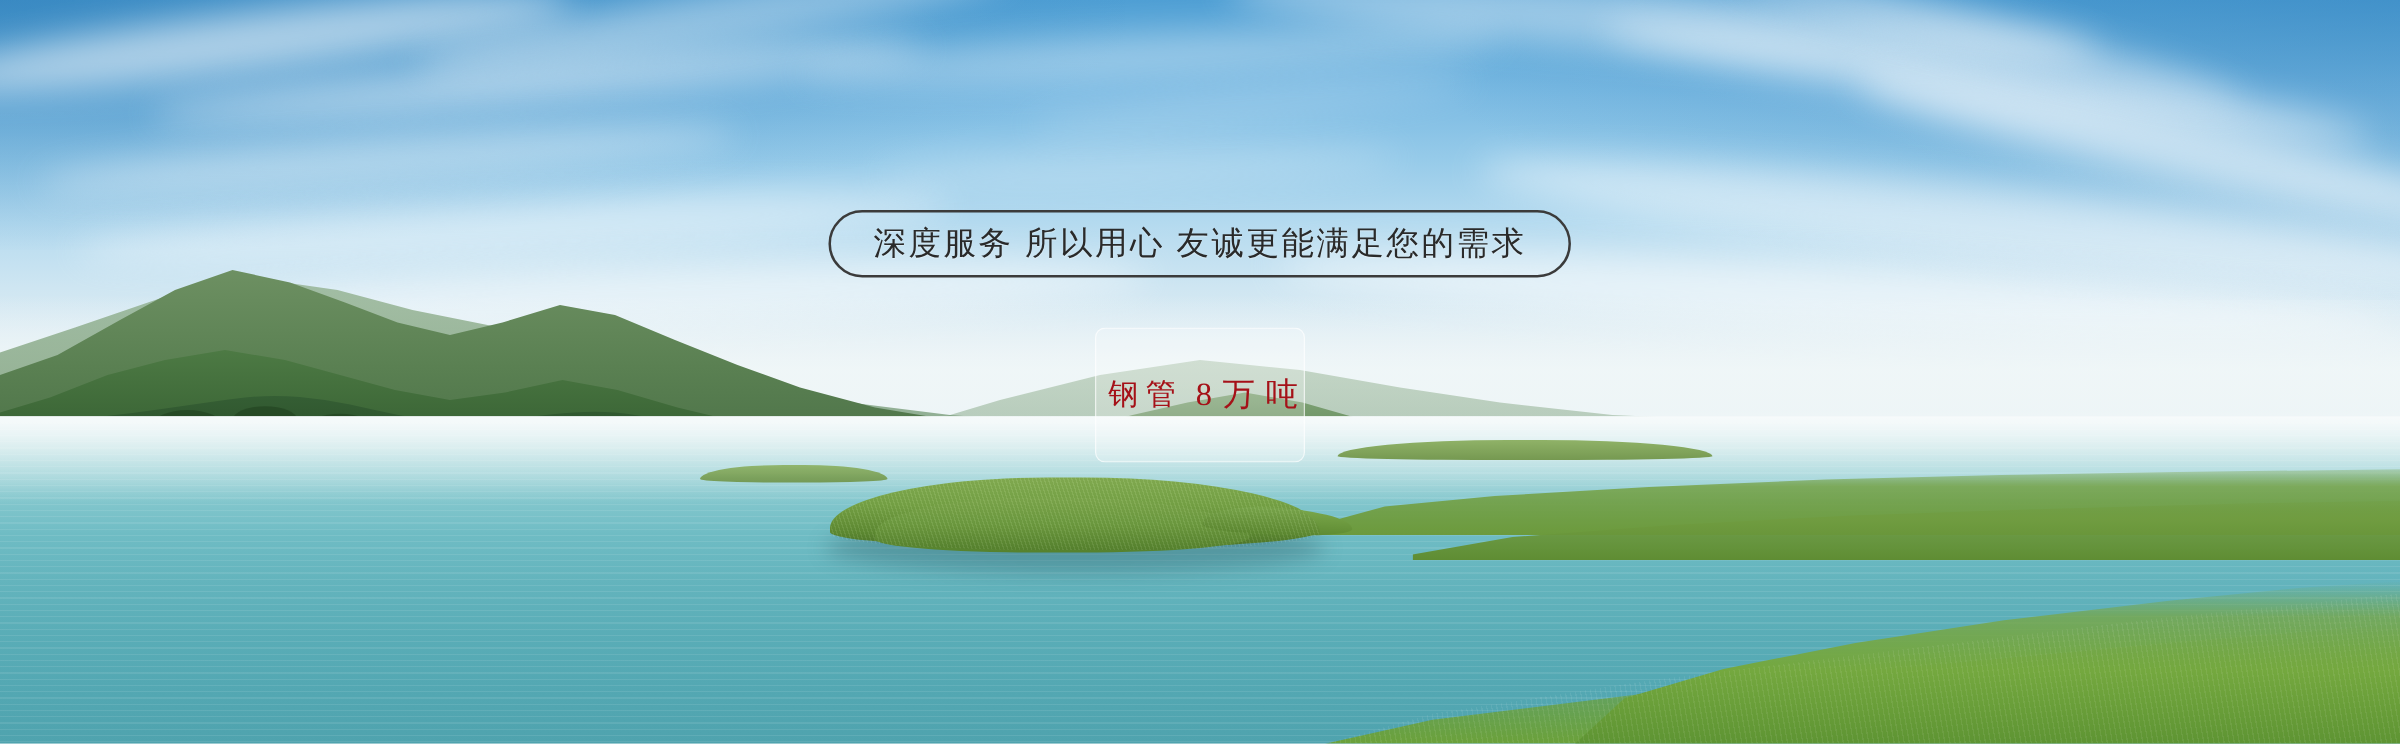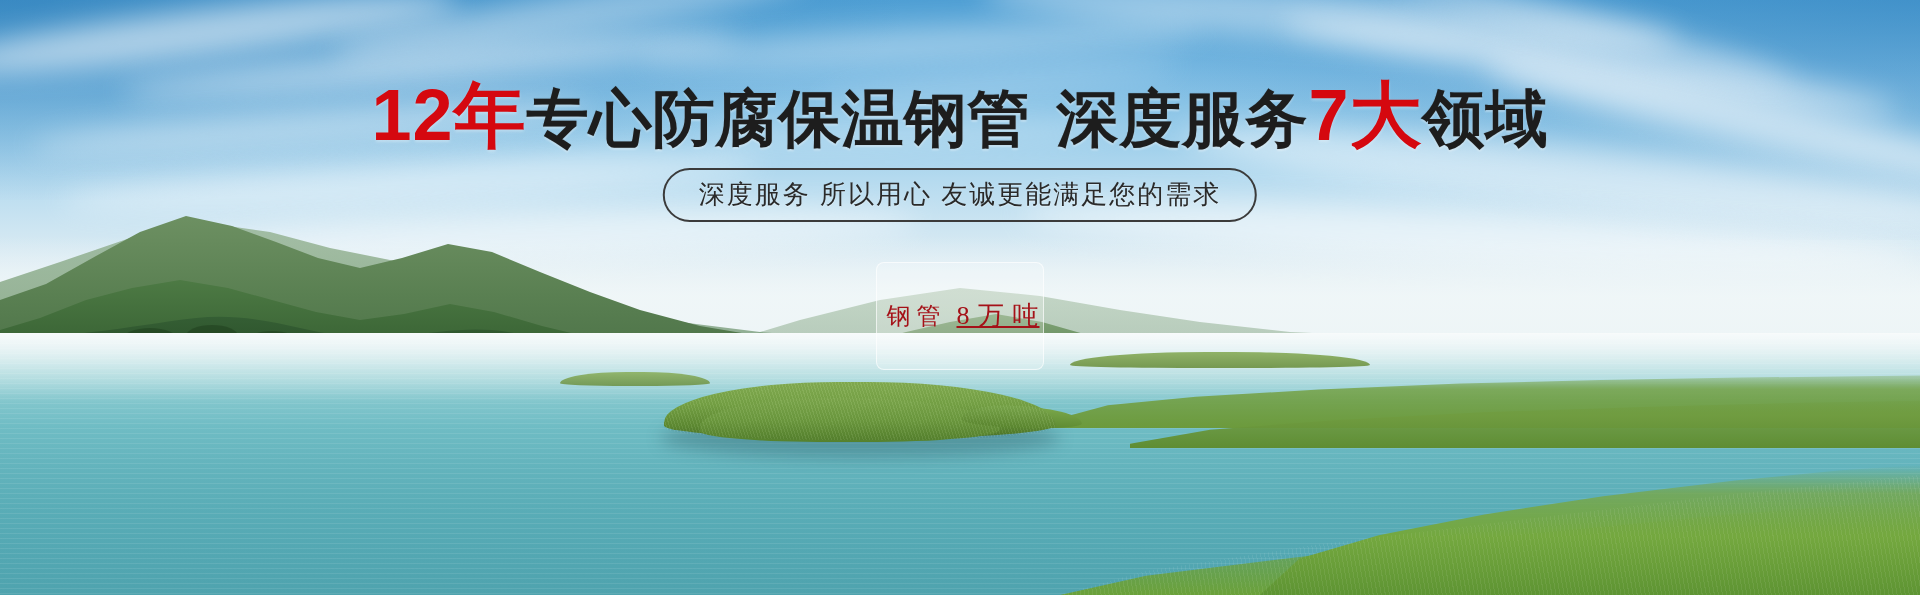--- a/index.html
+++ b/index.html
@@ -247,21 +247,20 @@
     color:#a51118;
     font-family:"Liberation Sans", "DejaVu Sans", sans-serif;
     line-height:26px;
   }
   .card-value {
     font-size:26px;
     color:#a51118;
     letter-spacing:1px;
     font-family:"Liberation Serif", "DejaVu Serif", serif;
     line-height:28px;
-    text-decoration:underline;
   }
   .card-value sup { font-size:15px; vertical-align:super; }
 </style>
 </head>
 <body>
 
 <div class="banner">
 
   <div class="sky"></div>
   <div class="sky-corner"></div>
@@ -358,23 +357,20 @@
   <div class="fg-isle-shadow"></div>
   <div class="fg-isle"></div>
   <div class="fg-isle-b"></div>
   <div class="fg-isle-tail"></div>
   <div class="fg-isle-tex"></div>
 
   <div class="grass-right-2"></div>
   <div class="grass-right"></div>
   <div class="grass-tex"></div>
 
-  <div class="headline">
-    <span class="hl-red">12</span><span class="hl-red">年</span><span class="hl-dark">专心防腐保温钢管</span><span class="hl-gap"></span><span class="hl-dark">深度服务</span><span class="hl-red">7</span><span class="hl-red">大</span><span class="hl-dark">领域</span>
-  </div>
 
   <div class="pill">深度服务 所以用心  友诚更能满足您的需求</div>
 
   <div class="cards">
 
     <div class="card">
       <div class="card-label">钢管</div>
       <div class="card-value">
         <span>8 万 吨</span>
       </div>

